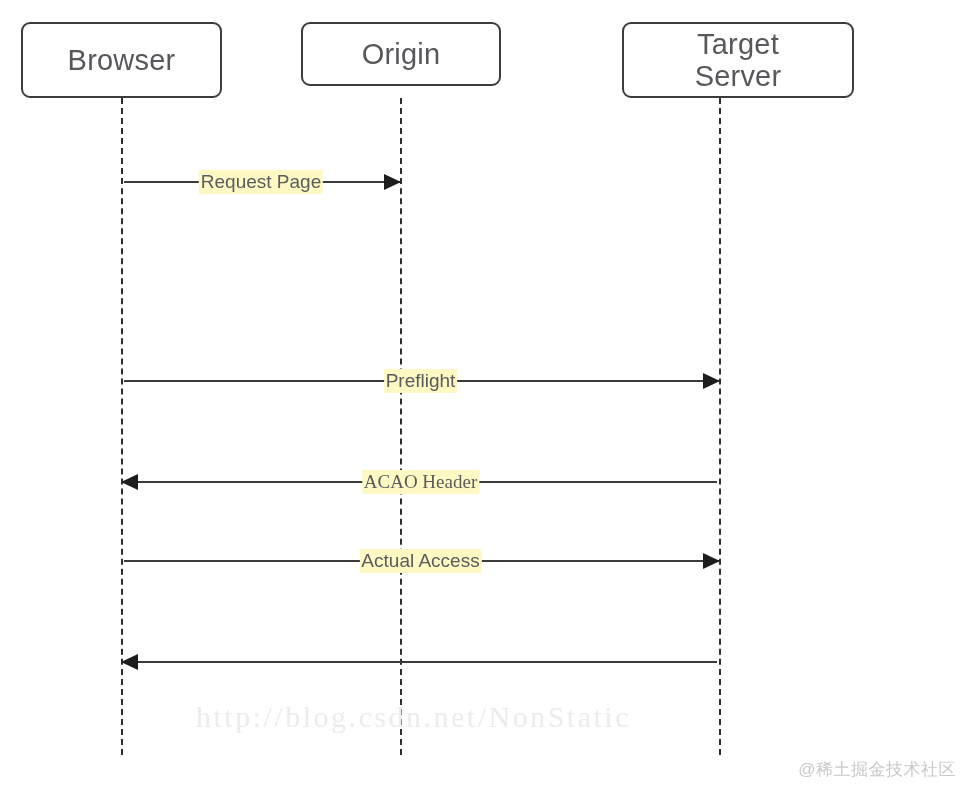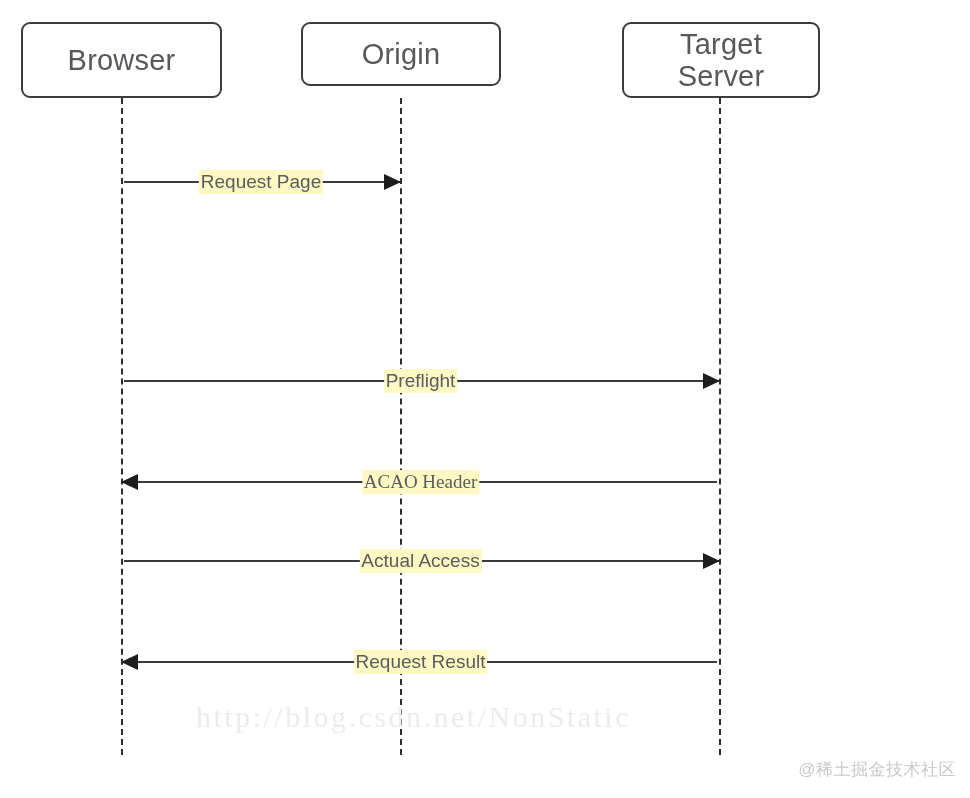--- a/index.html
+++ b/index.html
@@ -128,21 +128,21 @@
 <div id="diagram-canvas">
 
   <div class="participant-box" style="left:21px; top:22px; width:201px; height:76px;">
     <span class="participant-label">Browser</span>
   </div>
 
   <div class="participant-box" style="left:301px; top:22px; width:200px; height:64px;">
     <span class="participant-label">Origin</span>
   </div>
 
-  <div class="participant-box" style="left:622px; top:22px; width:198px; height:76px;align-items:center;">
+  <div class="participant-box" style="left:622px; top:22px; width:232px; height:76px;align-items:center;">
     <span class="participant-label">Target
 Server</span>
   </div>
 
   <div class="lifeline" style="left:121px; top:98px; height:657px;"></div>
   <div class="lifeline" style="left:400px; top:98px; height:657px;"></div>
   <div class="lifeline" style="left:719px; top:98px; height:657px;"></div>
 
   <div class="message tail-start" style="left:122px; top:170px; width:278px;">
     <div class="message-line"></div>
@@ -165,19 +165,18 @@
 
   <div class="message tail-start" style="left:122px; top:549px; width:597px;">
     <div class="message-line"></div>
     <div class="arrowhead right"></div>
     <span class="message-label">Actual Access</span>
   </div>
 
   <div class="message tail-end" style="left:122px; top:650px; width:597px;">
     <div class="message-line"></div>
     <div class="arrowhead left"></div>
-    <span class="message-label">Request Result</span>
   </div>
 
   <div id="url-watermark">http://blog.csdn.net/NonStatic</div>
   <div id="community-watermark">@稀土掘金技术社区</div>
 
 </div>
 
 </body></html>

